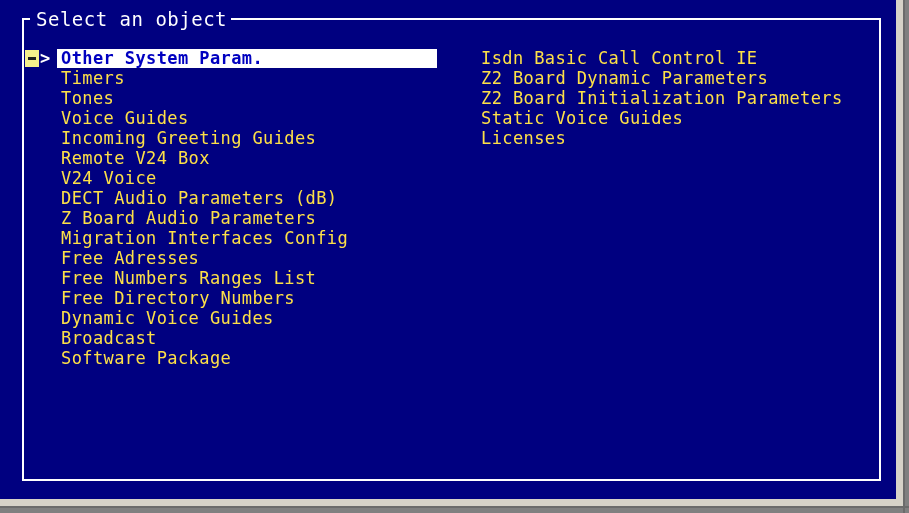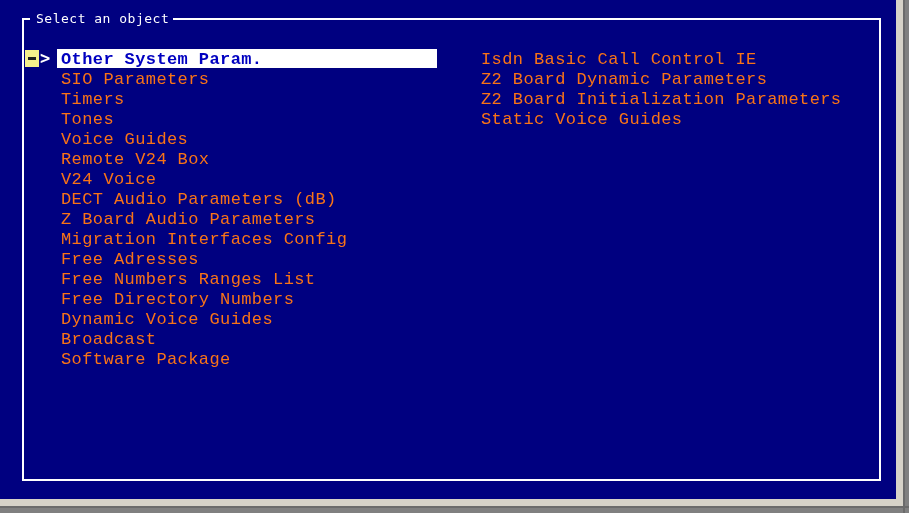--- a/index.html
+++ b/index.html
@@ -66,41 +66,41 @@
   .frame-right     { left: 879px; top: 18px; width: 2px;   height: 463px; }
   .frame-bottom    { left: 22px;  top: 479px; width: 859px; height: 2px; }
 
   .frame-title {
     position: absolute;
     left: 32px;
     top: 8px;
     height: 22px;
     line-height: 22px;
     color: #ffffff;
-    font-size: 13px;
+    font-size: 19px;
     letter-spacing: 0.5px;
     white-space: nowrap;
     background: #000080;
     padding: 0 4px;
   }
 
   
   .column {
     position: absolute;
     top: 48px;
   }
   #col-left  { left: 0px;   width: 460px; }
   #col-right { left: 481px; width: 400px; }
 
   .list-item {
     position: relative;
     height: 20px;
     line-height: 20px;
     font-size: 17px;
-    color: #f97316;
+    color: #fde047;
     white-space: nowrap;
     letter-spacing: 0.4px;
   }
   #col-left .list-item { padding-left: 61px; }
   #col-right .list-item { padding-left: 0px; }
 
   
   .list-item.selected {
     color: #0000c0;
     font-weight: bold;
@@ -110,21 +110,20 @@
     left: 57px;
     top: 1px;
     width: 380px;
     height: 19px;
     background: #ffffff;
     z-index: 0;
   }
   .sel-label {
     position: relative;
     z-index: 2;
-    font-family: Liberation Mono, monospace;
   }
   .expander {
     position: absolute;
     left: 25px;
     top: 2px;
     width: 14px;
     height: 17px;
     background: #f5f08c;
     z-index: 2;
   }
@@ -169,37 +168,38 @@
     <div class="frame-line frame-top-left"></div>
     <div class="frame-line frame-top-right"></div>
     <div class="frame-line frame-left"></div>
     <div class="frame-line frame-right"></div>
     <div class="frame-line frame-bottom"></div>
 
     <div class="frame-title">Select an object</div>
 
     <div class="column" id="col-left">
         <div class="list-item selected"><div class="sel-bar"></div><div class="expander"></div><div class="arrow">&gt;</div><span class="sel-label">Other System Param.</span></div>
-        <div class="list-item"><span class="sel-label">SIO Parameters</span></div>
         <div class="list-item"><span class="sel-label">Timers</span></div>
         <div class="list-item"><span class="sel-label">Tones</span></div>
         <div class="list-item"><span class="sel-label">Voice Guides</span></div>
+        <div class="list-item"><span class="sel-label">Incoming Greeting Guides</span></div>
         <div class="list-item"><span class="sel-label">Remote V24 Box</span></div>
         <div class="list-item"><span class="sel-label">V24 Voice</span></div>
         <div class="list-item"><span class="sel-label">DECT Audio Parameters (dB)</span></div>
         <div class="list-item"><span class="sel-label">Z Board Audio Parameters</span></div>
         <div class="list-item"><span class="sel-label">Migration Interfaces Config</span></div>
         <div class="list-item"><span class="sel-label">Free Adresses</span></div>
         <div class="list-item"><span class="sel-label">Free Numbers Ranges List</span></div>
         <div class="list-item"><span class="sel-label">Free Directory Numbers</span></div>
         <div class="list-item"><span class="sel-label">Dynamic Voice Guides</span></div>
         <div class="list-item"><span class="sel-label">Broadcast</span></div>
         <div class="list-item"><span class="sel-label">Software Package</span></div>
       </div>
     <div class="column" id="col-right">
         <div class="list-item"><span class="sel-label">Isdn Basic Call Control IE</span></div>
         <div class="list-item"><span class="sel-label">Z2 Board Dynamic Parameters</span></div>
         <div class="list-item"><span class="sel-label">Z2 Board Initialization Parameters</span></div>
         <div class="list-item"><span class="sel-label">Static Voice Guides</span></div>
+        <div class="list-item"><span class="sel-label">Licenses</span></div>
       </div>
 
   </div>
 </div>
 
 </body></html>

